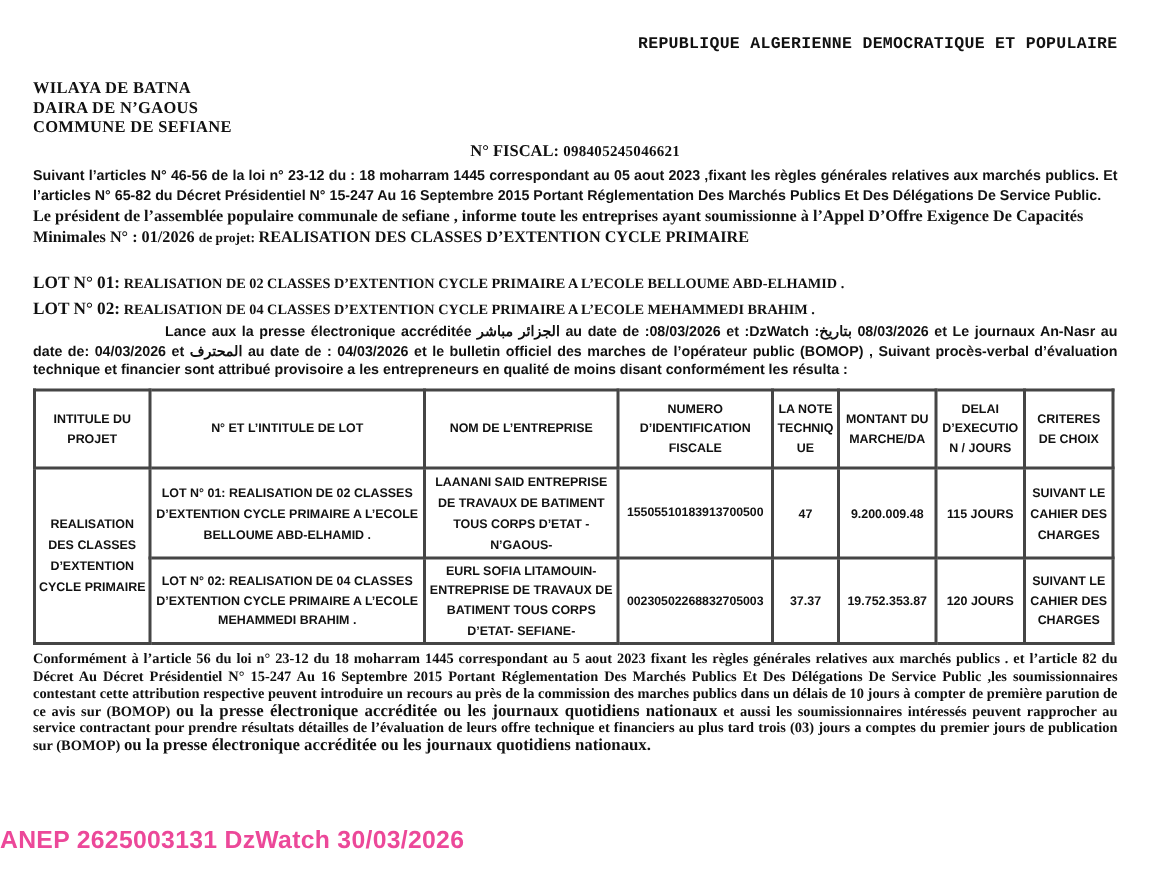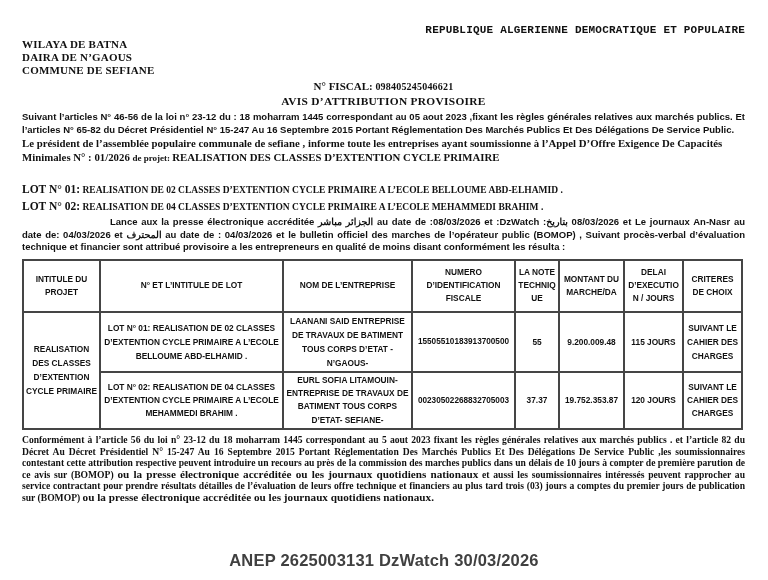--- a/index.html
+++ b/index.html
@@ -2,21 +2,21 @@
 <html><head>
 <meta charset="utf-8">
 <style>
   html,body{margin:0;padding:0;background:#ffffff;}
   body{width:768px;height:580px;position:relative;color:#111;
        font-family:"Liberation Sans",sans-serif;-webkit-font-smoothing:antialiased;}
   .page{padding:24px 23px 0 22px;width:723px;}
 
   .republic{text-align:right;font-family:Liberation Mono, monospace;font-weight:bold;
             font-size:11px;letter-spacing:.2px;line-height:13px;}
-  .org{margin-top:1px;font-family:"Liberation Serif",serif;font-weight:bold;
+  .org{margin-top:16px;font-family:"Liberation Serif",serif;font-weight:bold;
        font-size:11px;line-height:13px;letter-spacing:.2px;}
   .fiscal{text-align:center;font-family:"Liberation Serif",serif;font-weight:bold;
           font-size:11px;margin-top:2px;line-height:15px;}
   .fiscal-num{font-size:10px;letter-spacing:.2px;}
   .avis{text-align:center;font-family:"Liberation Serif",serif;font-weight:bold;
         font-size:11.4px;line-height:14px;letter-spacing:.3px;}
 
   .sans-par{margin:3px 0 0 0;font-weight:bold;font-size:9.5px;line-height:12.5px;
             text-align:justify;}
   .serif-par{margin:1px 0 16px 0;font-family:"Liberation Serif",serif;font-weight:bold;
@@ -42,42 +42,41 @@
   .closing{margin:4px 0 0 0;font-family:"Liberation Serif",serif;font-weight:bold;
            font-size:9.6px;line-height:11.6px;text-align:justify;}
   .closing .emph{font-size:11.2px;}
 
   .signature{margin-top:11px;text-align:right;padding-right:46px;
              font-family:"Liberation Serif",serif;font-weight:bold;}
   .sig-place{font-size:10.6px;letter-spacing:.3px;}
   .sig-pres{margin-top:9px;font-size:11.2px;text-decoration:underline;
             text-decoration-thickness:1.5px;letter-spacing:.3px;}
 
-  .footer{position:absolute;left:0;bottom:10px;width:768px;text-align:center;
-          font-weight:bold;font-size:16.5px;color:#404040;letter-spacing:.2px;}
+  .footer{position:absolute;left:0;bottom:10px;width:768px;text-align:left;
+          font-weight:bold;font-size:16.5px;color:#ec4899;letter-spacing:.2px;}
 </style>
 </head>
 <body>
 
 <div class="page">
 
   <div class="republic">REPUBLIQUE ALGERIENNE DEMOCRATIQUE ET POPULAIRE</div>
 
   <div class="org">
     <div>WILAYA DE BATNA</div>
     <div>DAIRA DE N’GAOUS</div>
     <div>COMMUNE DE SEFIANE</div>
   </div>
 
   <div class="fiscal">
     <span>N° FISCAL:</span>
     <span class="fiscal-num">098405245046621</span>
   </div>
 
-  <div class="avis">AVIS D’ATTRIBUTION PROVISOIRE</div>
 
   <p class="sans-par">Suivant l’articles N° 46-56 de la loi n° 23-12 du : 18 moharram 1445 correspondant au 05 aout 2023 ,fixant les règles générales relatives aux marchés publics. Et l’articles N° 65-82 du   Décret Présidentiel N° 15-247 Au 16 Septembre 2015 Portant Réglementation Des Marchés Publics Et Des Délégations De Service Public.</p>
 
   <p class="serif-par"><span>Le président de l’assemblée populaire communale de sefiane , informe toute les entreprises ayant soumissionne à l’Appel  D’Offre Exigence De Capacités Minimales  N° : 01/2026  </span><span class="de-projet">de projet: </span><span>REALISATION  DES  CLASSES  D’EXTENTION  CYCLE  PRIMAIRE</span></p>
 
   <div class="lot-line"><span class="lot-label">LOT N° 01:</span><span class="lot-rest"> REALISATION DE 02 CLASSES D’EXTENTION CYCLE PRIMAIRE  A L’ECOLE  BELLOUME   ABD-ELHAMID .</span></div>
   <div class="lot-line"><span class="lot-label">LOT N° 02:</span><span class="lot-rest"> REALISATION  DE 04 CLASSES  D’EXTENTION CYCLE  PRIMAIRE   A L’ECOLE  MEHAMMEDI  BRAHIM .</span></div>
 
   <p class="sans-par lance"><span>Lance aux la presse électronique accréditée    </span><span class="ar" dir="rtl">الجزائر مباشر</span><span> au date de :08/03/2026 et :DzWatch :</span><span class="ar" dir="rtl">بتاريخ</span><span>  08/03/2026 et  Le journaux  An-Nasr au date de: 04/03/2026 et    </span><span class="ar" dir="rtl">المحترف</span><span> au date de  : 04/03/2026 et le bulletin officiel des marches de l’opérateur public (BOMOP) , Suivant procès-verbal d’évaluation technique et financier sont attribué provisoire a les entrepreneurs en qualité de moins disant conformément les résulta :</span></p>
 
@@ -101,21 +100,21 @@
       <th>LA NOTE TECHNIQUE</th>
       <th>MONTANT DU MARCHE/DA</th>
       <th>DELAI D’EXECUTION / JOURS</th>
       <th>CRITERES DE CHOIX</th>
     </tr>
     <tr class="r1">
       <td class="project-cell" rowspan="2">REALISATION  DES CLASSES D’EXTENTION CYCLE  PRIMAIRE</td>
       <td>LOT N° 01: REALISATION DE 02 CLASSES D’EXTENTION CYCLE PRIMAIRE  A L’ECOLE BELLOUME  ABD-ELHAMID .</td>
       <td>LAANANI SAID   ENTREPRISE DE TRAVAUX DE BATIMENT TOUS CORPS D’ETAT -N’GAOUS-</td>
       <td class="nif-cell">15505510183913700500</td>
-      <td>55</td>
+      <td>47</td>
       <td>9.200.009.48</td>
       <td>115  JOURS</td>
       <td>SUIVANT LE CAHIER DES CHARGES</td>
     </tr>
     <tr class="r2">
       <td>LOT N° 02: REALISATION  DE 04 CLASSES D’EXTENTION CYCLE  PRIMAIRE   A L’ECOLE MEHAMMEDI  BRAHIM .</td>
       <td>EURL SOFIA LITAMOUIN- ENTREPRISE DE TRAVAUX DE BATIMENT TOUS CORPS D’ETAT- SEFIANE-</td>
       <td class="nif-cell">00230502268832705003</td>
       <td>37.37</td>
       <td>19.752.353.87</td>

